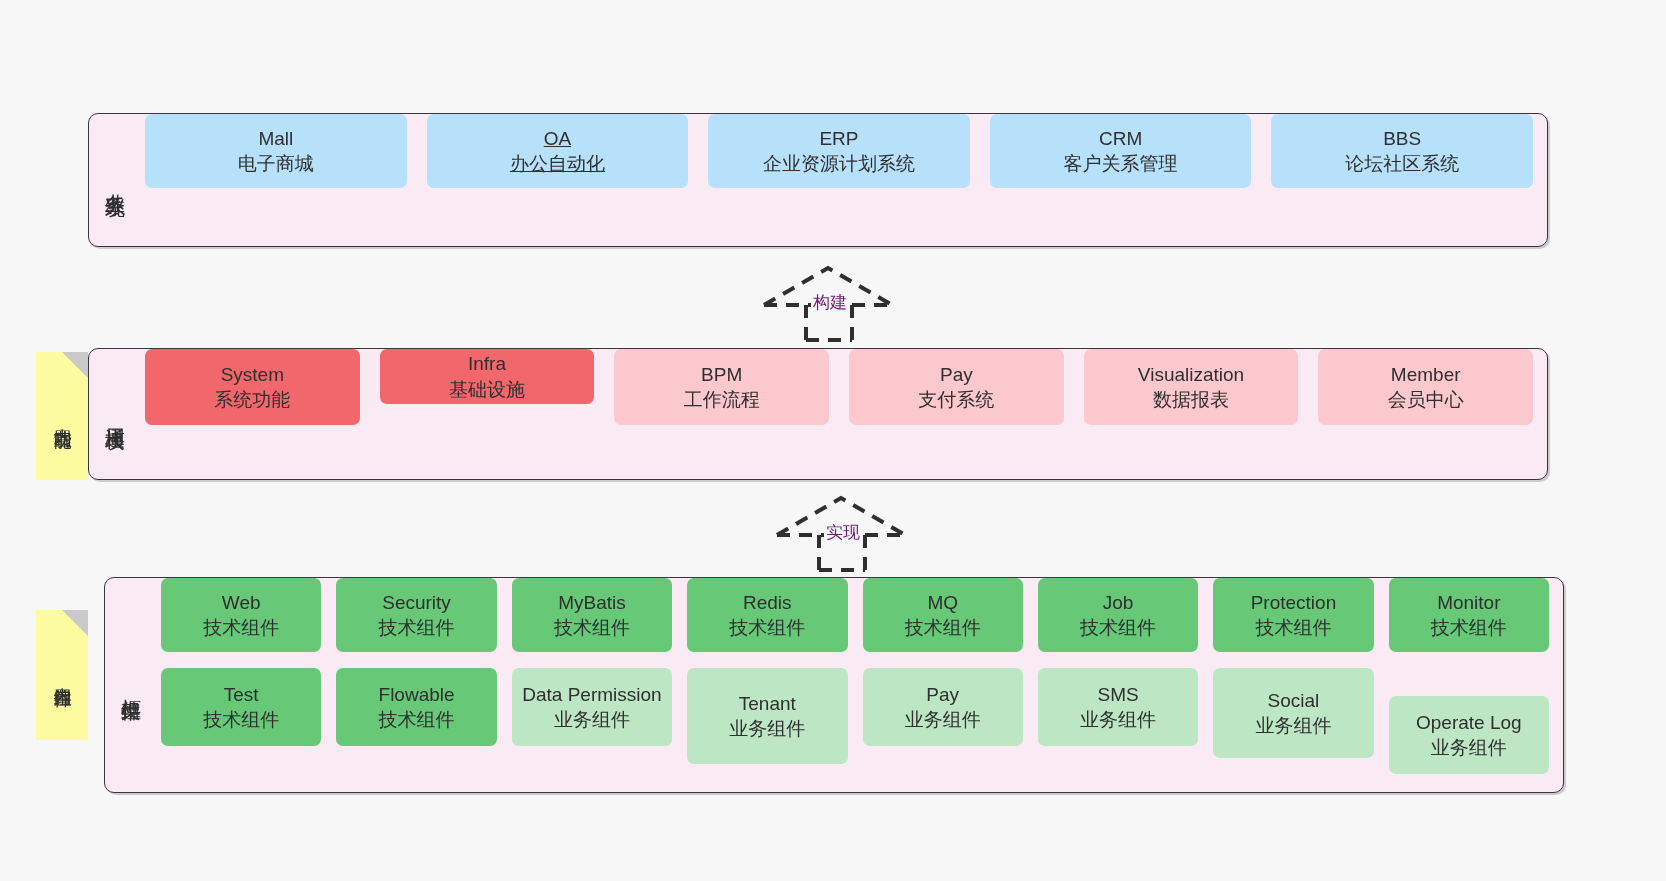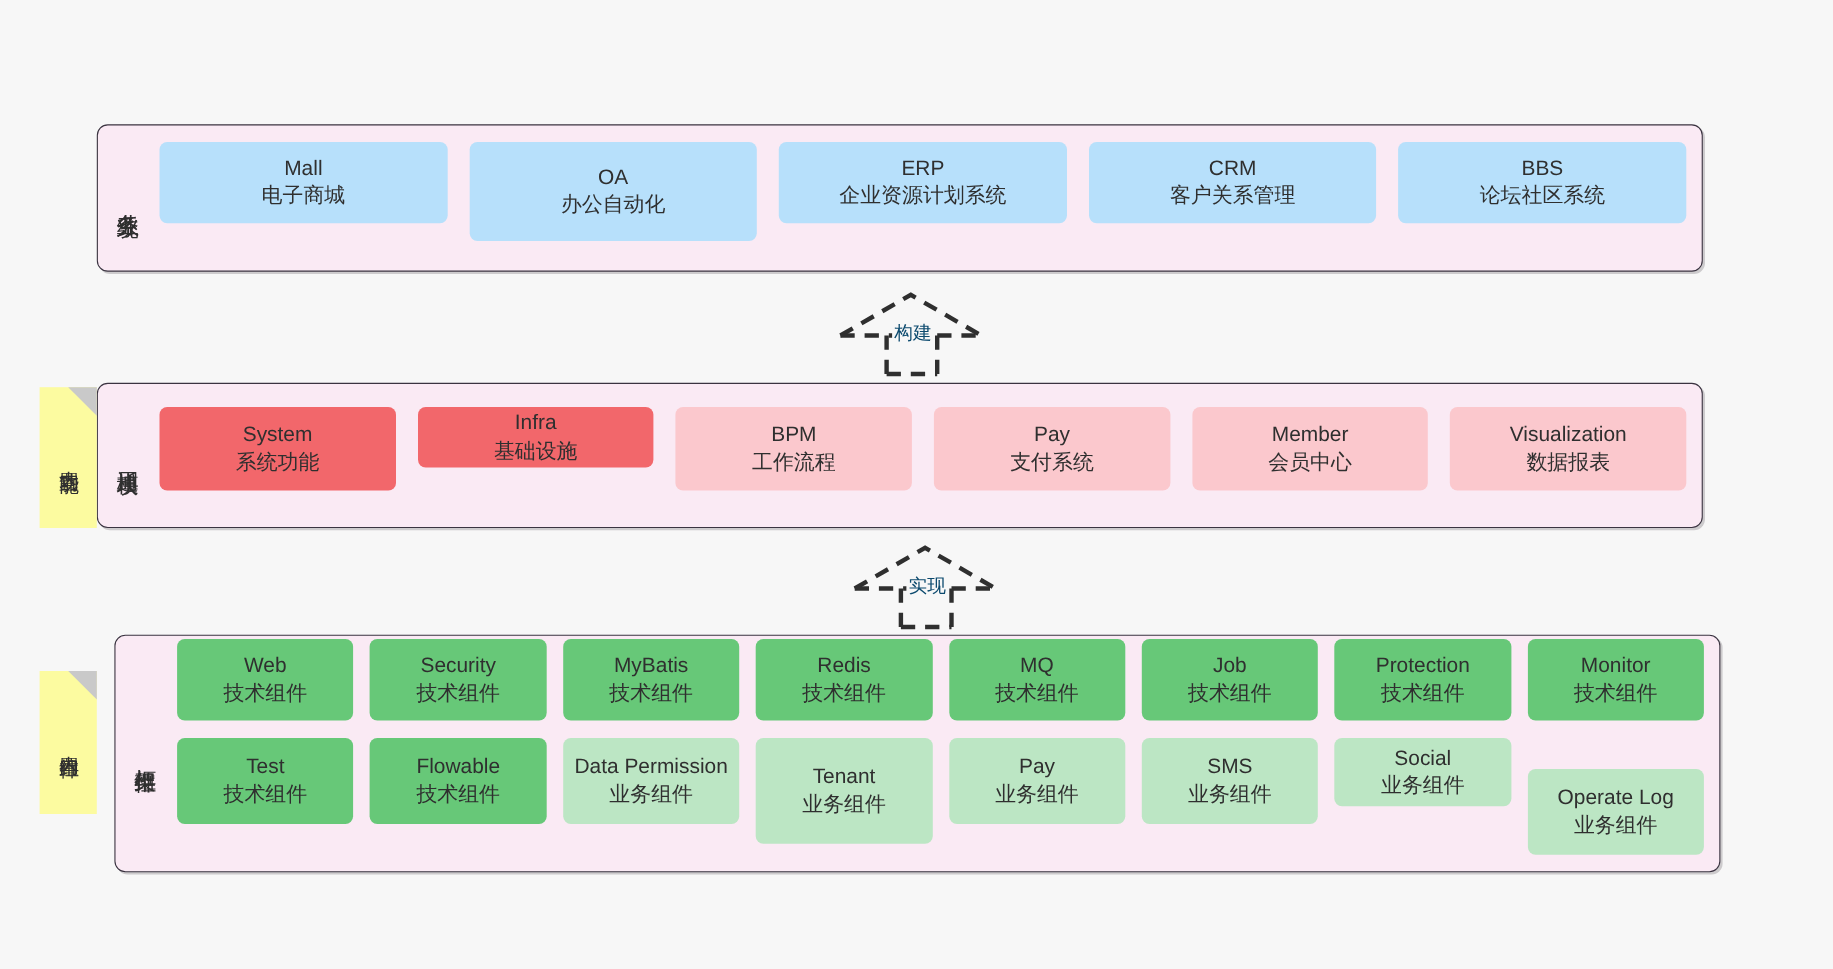--- a/index.html
+++ b/index.html
@@ -47,21 +47,20 @@
     text-orientation: upright;
     white-space: pre;
     padding: 4px 0;
     box-sizing: border-box;
   }
 
   .layer-body {
     flex: 1 1 auto;
     display: flex;
     flex-direction: column;
-    justify-content: center;
     gap: 14px;
     padding: 0 14px 12px 4px;
     box-sizing: border-box;
   }
 
   .row {
     display: flex;
     gap: 20px;
     align-items: stretch;
   }
@@ -122,39 +121,39 @@
   .connector {
     position: absolute;
   }
   .connector svg { display: block; overflow: visible; }
   .connector .conn-label {
     position: absolute;
     left: 50%;
     transform: translateX(-50%);
     background: transparent;
     font-size: 17px;
-    color: #0c4a6e;
+    color: #701a75;
     white-space: nowrap;
     padding: 0 2px;
   }
 </style>
 </head>
 <body>
 
 <div class="canvas">
 
   <div class="layer" id="layer-business-system" style="left:88px; top:113px; width:1460px; height:134px;">
     <div class="layer-title">业务系统</div>
     <div class="layer-body">
       <div class="row">
         <div class="card c-blue" style="height:74px;">
           <span class="t1">Mall</span>
           <span class="t2">电子商城</span>
         </div>
-        <div class="card c-blue" style="height:90px;">
+        <div class="card c-blue" style="height:74px;text-decoration:underline;">
           <span class="t1">OA</span>
           <span class="t2">办公自动化</span>
         </div>
         <div class="card c-blue" style="height:74px;">
           <span class="t1">ERP</span>
           <span class="t2">企业资源计划系统</span>
         </div>
         <div class="card c-blue" style="height:74px;">
           <span class="t1">CRM</span>
           <span class="t2">客户关系管理</span>
@@ -192,26 +191,26 @@
         </div>
         <div class="card c-pink" style="height:76px;">
           <span class="t1">BPM</span>
           <span class="t2">工作流程</span>
         </div>
         <div class="card c-pink" style="height:76px;">
           <span class="t1">Pay</span>
           <span class="t2">支付系统</span>
         </div>
         <div class="card c-pink" style="height:76px;">
+          <span class="t1">Visualization</span>
+          <span class="t2">数据报表</span>
+        </div>
+        <div class="card c-pink" style="height:76px;">
           <span class="t1">Member</span>
           <span class="t2">会员中心</span>
-        </div>
-        <div class="card c-pink" style="height:76px;">
-          <span class="t1">Visualization</span>
-          <span class="t2">数据报表</span>
         </div>
       </div>
     </div>
   </div>
 
   <div class="sticky" id="sticky-builtin-function" style="left:36px; top:352px; width:52px; height:128px;">
     <span class="fold"></span>
     <span>内置功能</span>
   </div>
 
@@ -282,21 +281,21 @@
           <span class="t2">业务组件</span>
         </div>
         <div class="card c-lightgreen" style="height:78px;">
           <span class="t1">Pay</span>
           <span class="t2">业务组件</span>
         </div>
         <div class="card c-lightgreen" style="height:78px;">
           <span class="t1">SMS</span>
           <span class="t2">业务组件</span>
         </div>
-        <div class="card c-lightgreen" style="height:62px;">
+        <div class="card c-lightgreen" style="height:90px;">
           <span class="t1">Social</span>
           <span class="t2">业务组件</span>
         </div>
         <div class="card c-lightgreen" style="height:78px;margin-top:28px;">
           <span class="t1">Operate Log</span>
           <span class="t2">业务组件</span>
         </div>
       </div>
     </div>
   </div>

